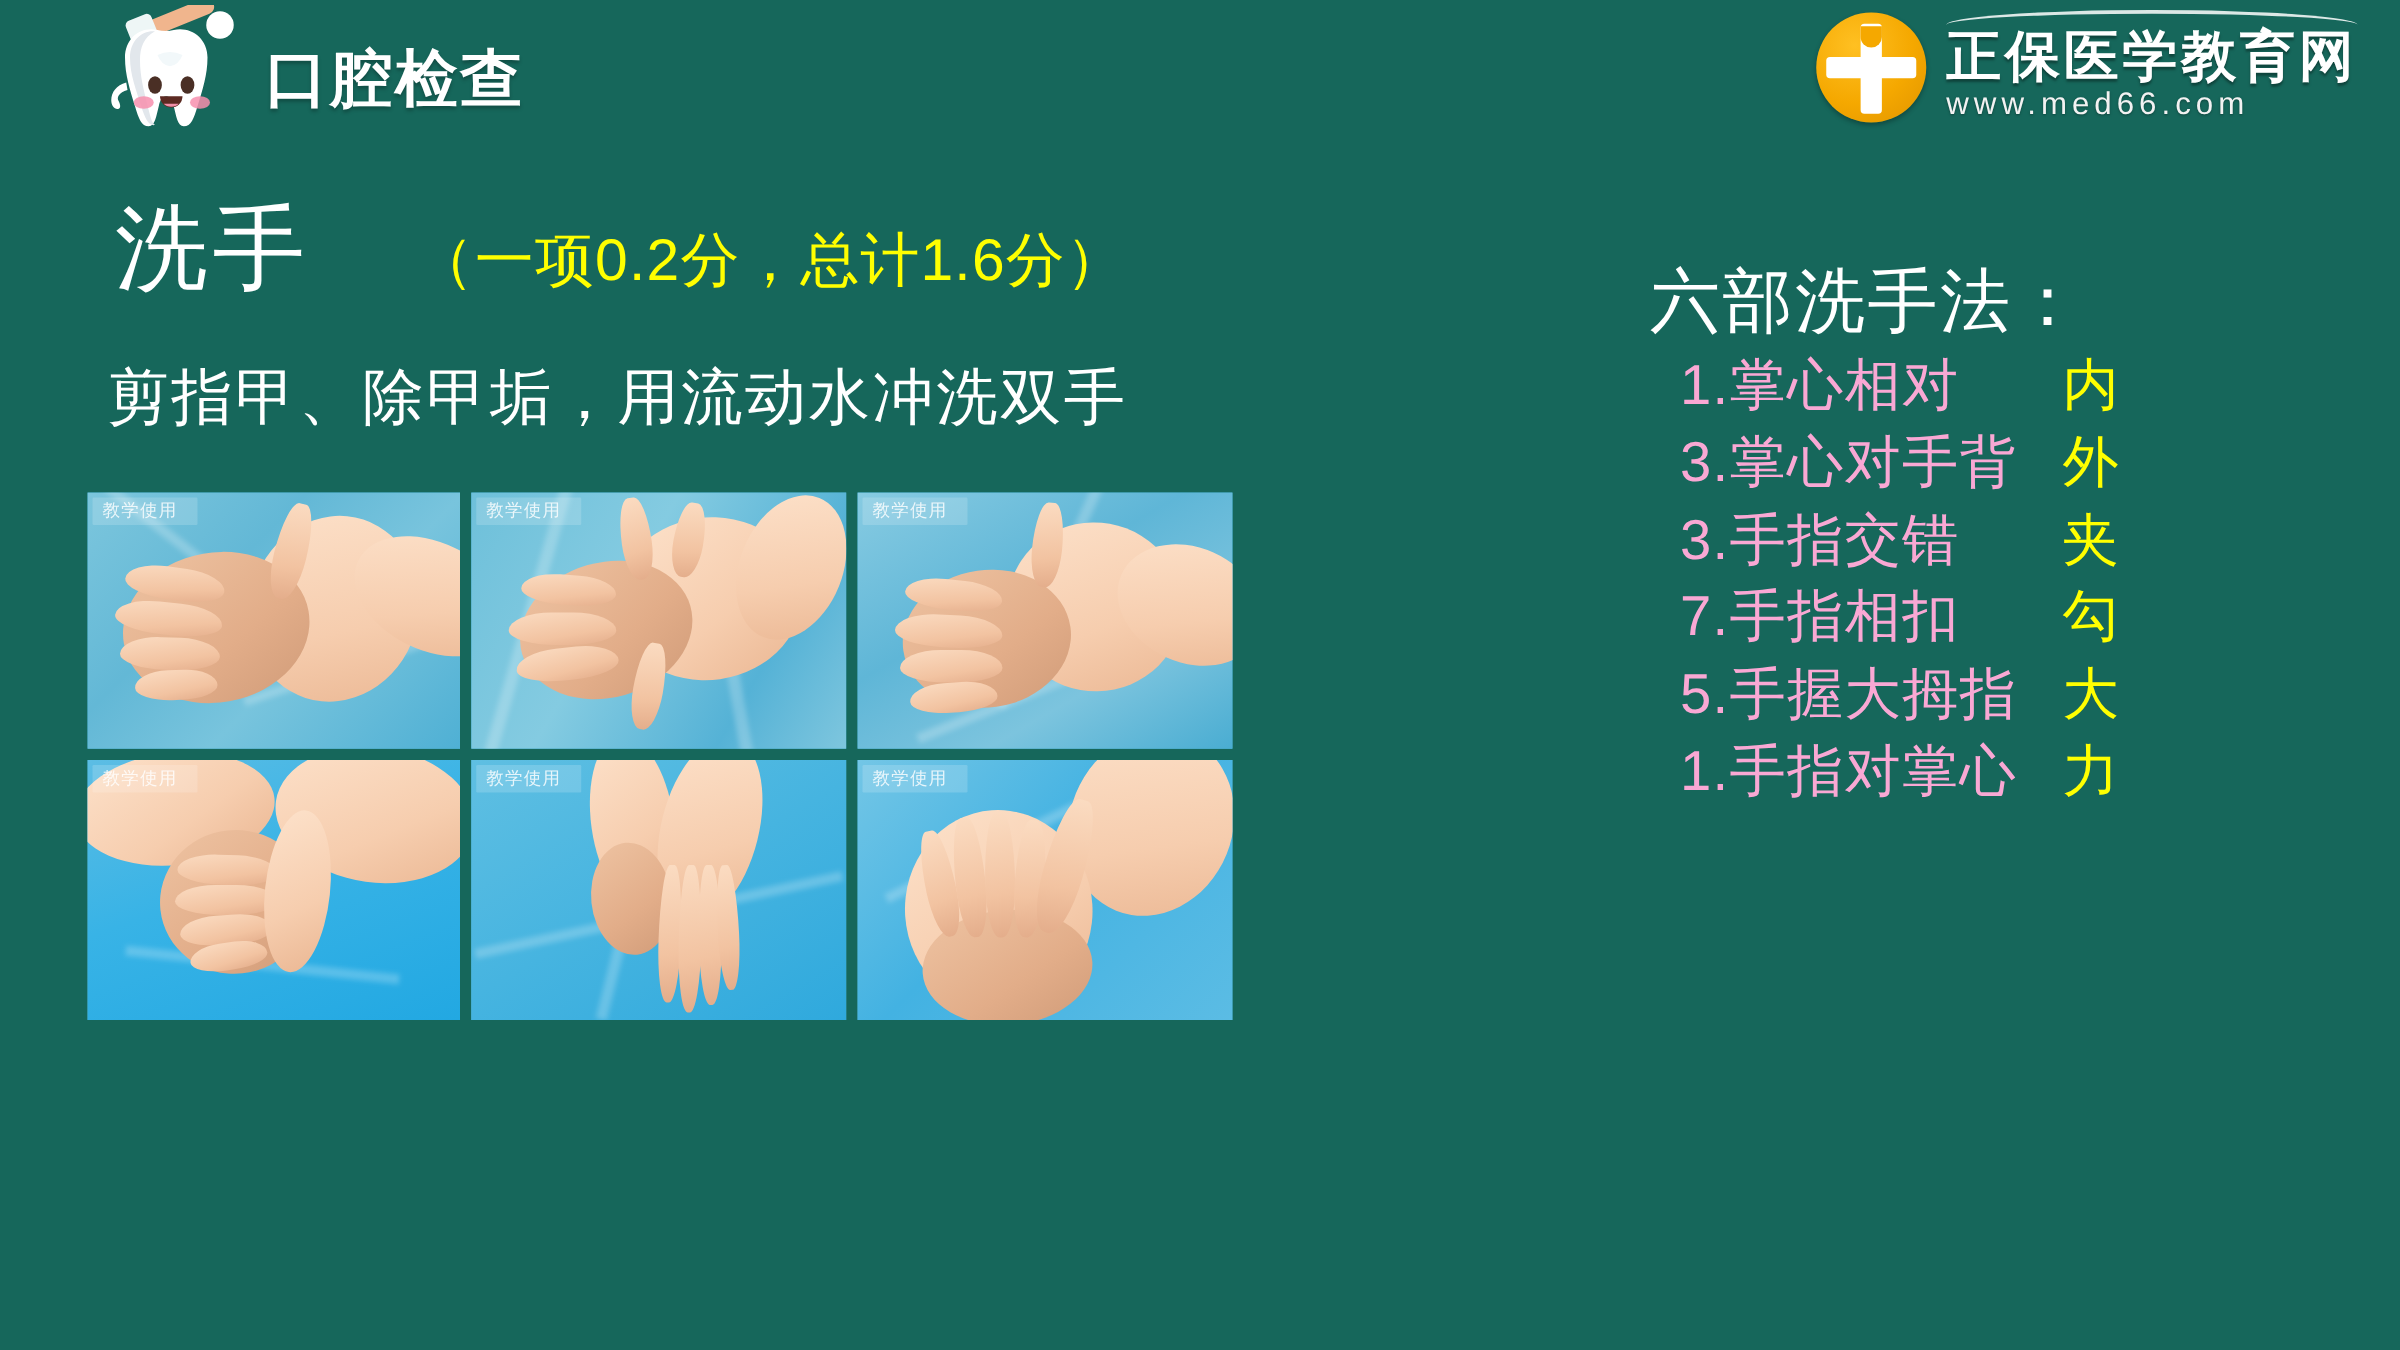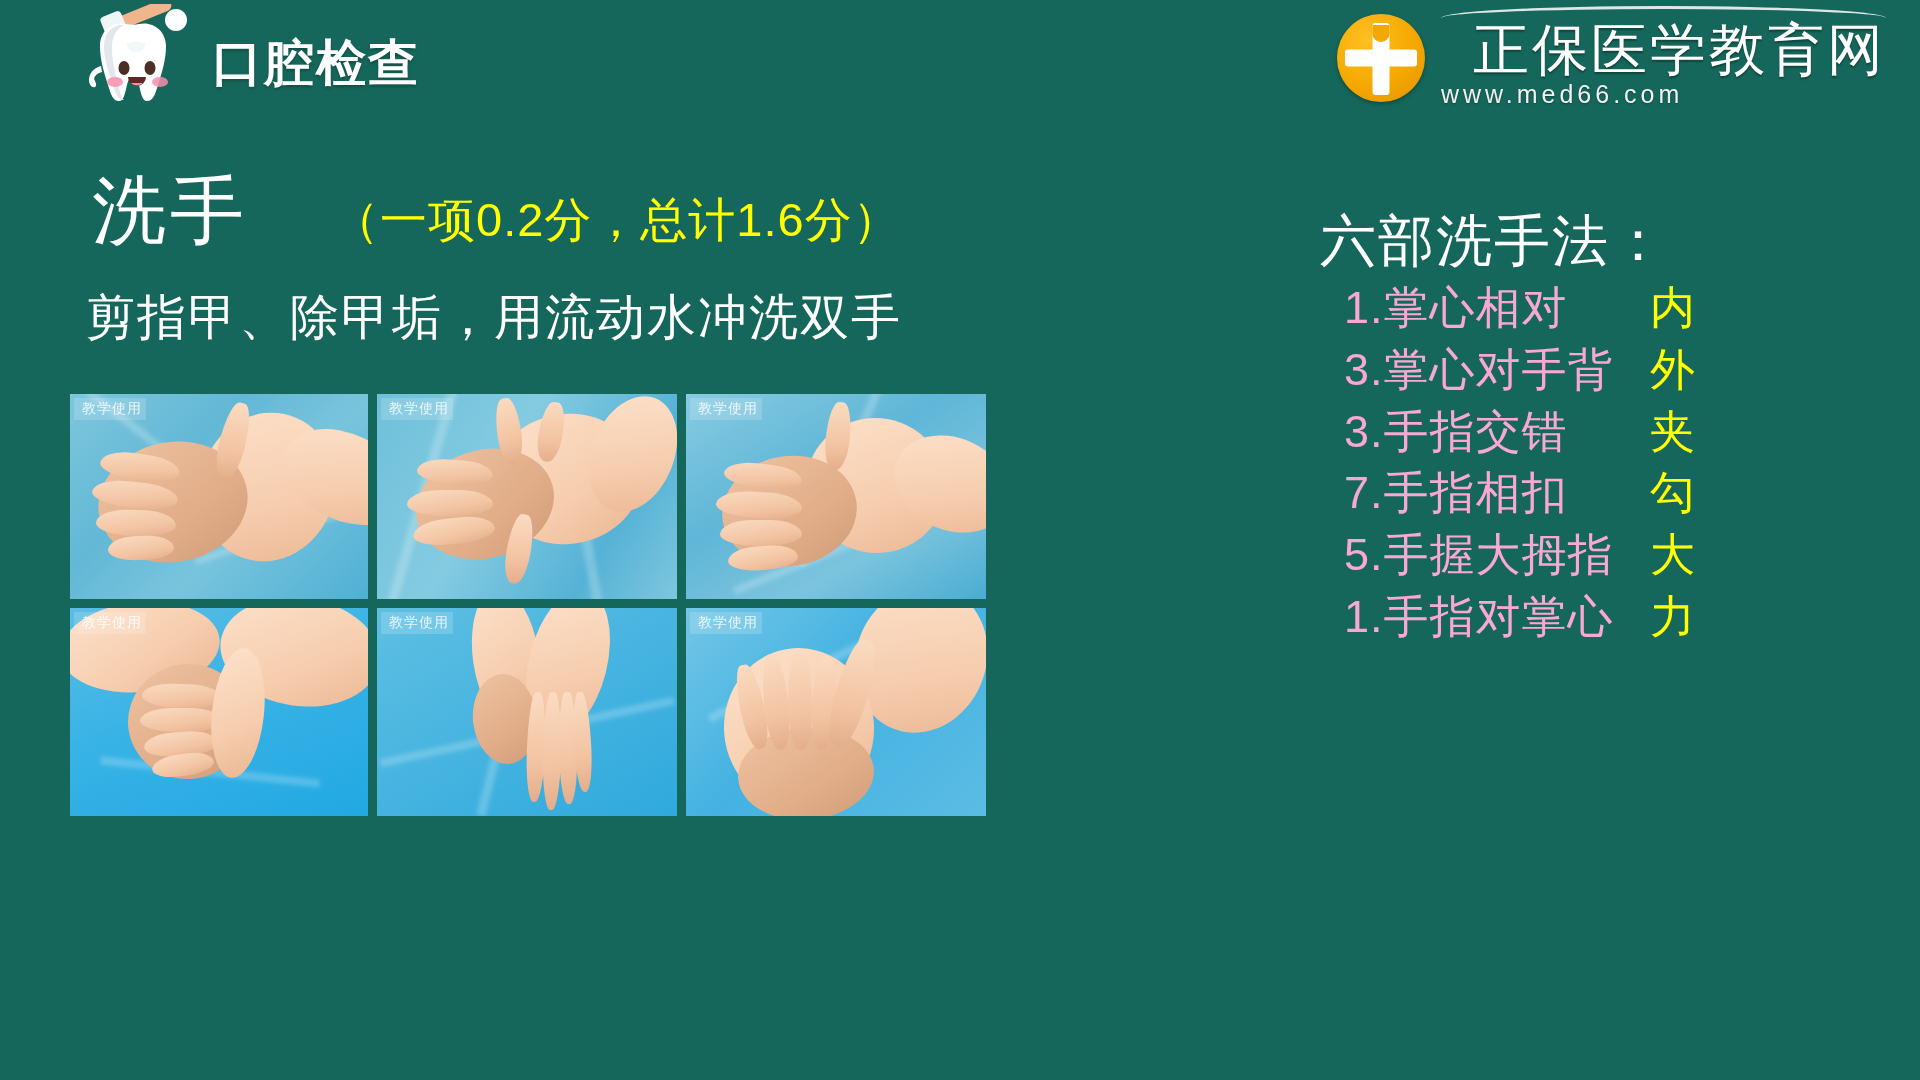--- a/index.html
+++ b/index.html
@@ -26,41 +26,41 @@
     background:radial-gradient(circle at 35% 30%, #ffc022 0%, #f5a800 55%, #e09400 100%);
     box-shadow:0 2px 4px rgba(0,0,0,.3);
   }
   .med-logo .v-bar{position:absolute;left:50%;top:9px;transform:translateX(-50%);
      width:17px;height:72px;background:#fff;border-radius:3px;}
   .med-logo .h-bar{position:absolute;top:50%;left:8px;transform:translateY(-50%);
      width:72px;height:17px;background:#fff;border-radius:3px;}
   .med-logo .notch{position:absolute;left:50%;top:11px;transform:translateX(-50%);
      width:17px;height:17px;background:#f5a800;border-radius:0 0 9px 9px;}
   .med-words{display:flex;flex-direction:column;gap:2px;}
-  .med-cn{color:#ffffff;font-size:56px;font-weight:normal;letter-spacing:3px;line-height:1.05;
-          text-shadow:0 2px 2px rgba(0,0,0,.35);margin-left:32px;}
+  .med-cn{color:#ffffff;font-size:44px;font-weight:bold;letter-spacing:3px;line-height:1.05;
+          text-shadow:0 2px 2px rgba(0,0,0,.35);}
   .med-arc{height:9px;margin:-4px 0 1px 0;border-top:3px solid rgba(255,255,255,.85);
            border-radius:50%/12px 12px 0 0;}
   .med-url{color:#f2f2f2;font-size:25px;letter-spacing:4px;line-height:1;
            text-shadow:0 1px 2px rgba(0,0,0,.35);}
 
   
-  .title-row{position:absolute;left:92px;top:174px;display:flex;align-items:baseline;}
+  .title-row{position:absolute;left:92px;top:162px;display:flex;align-items:baseline;}
   .title-main{color:#ffffff;font-size:74px;font-weight:500;letter-spacing:4px;line-height:1;}
   .title-score{color:#ffff00;font-size:47px;letter-spacing:1px;line-height:1;margin-left:84px;}
 
   .subtitle{position:absolute;left:86px;top:285px;color:#ffffff;font-size:49px;letter-spacing:2px;}
 
   
   .grid{position:absolute;left:70px;top:394px;display:grid;
         grid-template-columns:298px 300px 300px;
         grid-template-rows:205px 208px;
         gap:9px 9px;}
   .cell{position:relative;overflow:hidden;background:#4fb8dd;}
-  .wm{position:absolute;left:4px;top:4px;padding:3px 4px 4px 8px;
+  .wm{position:absolute;left:4px;top:4px;padding:3px 16px 4px 8px;
       background:rgba(255,255,255,.17);color:rgba(255,255,255,.82);
       font-size:14px;letter-spacing:1px;line-height:1.1;border-radius:1px;z-index:5;}
 
   
   .drape{position:absolute;inset:0;}
   .d1{background:linear-gradient(135deg,#7cc6dd 0%,#63b8d6 35%,#78c4dd 60%,#4fb0d4 100%);}
   .d2{background:linear-gradient(120deg,#6ec0da 0%,#84cbe1 40%,#55b2d6 75%,#7ec6de 100%);}
   .d3{background:linear-gradient(150deg,#87cbe2 0%,#5fb6d7 40%,#7cc4de 70%,#4aadd2 100%);}
   .d4{background:linear-gradient(160deg,#5cbde4 0%,#38b3e6 45%,#22a8e2 100%);}
   .d5{background:linear-gradient(150deg,#5fbfe2 0%,#46b4e0 50%,#2fa9dd 100%);}

